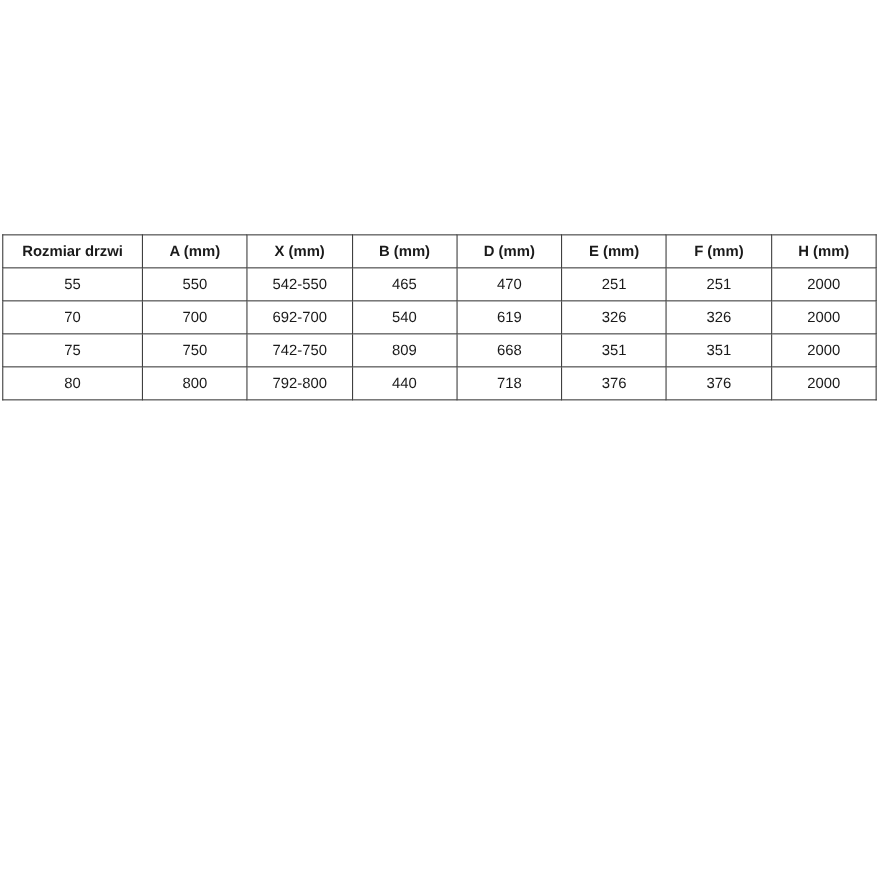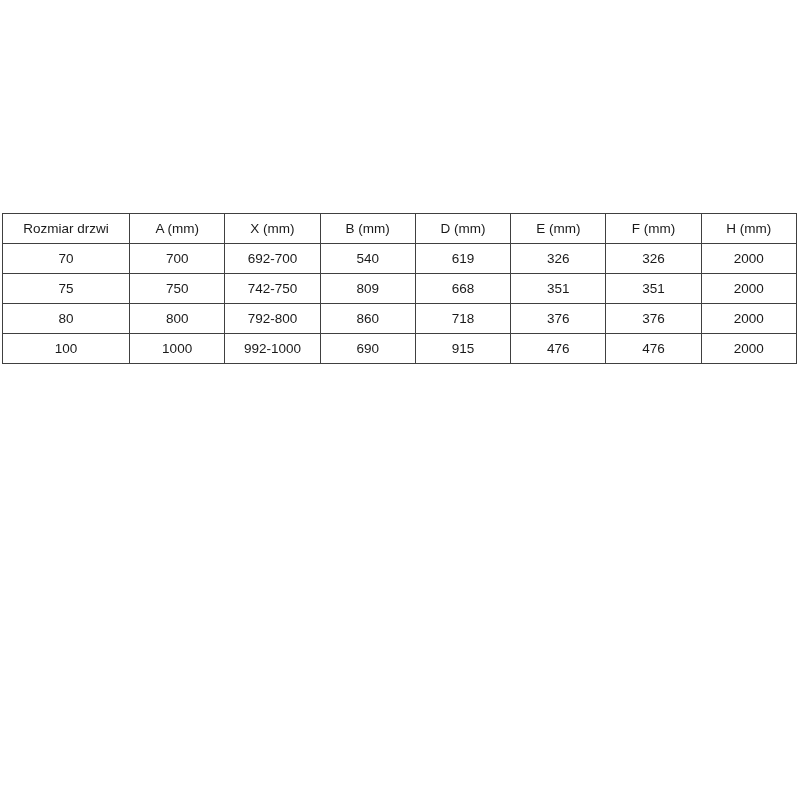--- a/index.html
+++ b/index.html
@@ -27,21 +27,21 @@
     vertical-align: middle;
     height: 30px;
     padding: 1px 2px;
     color: #1a1a1a;
     font-size: 13.5px;
     line-height: 1;
     white-space: nowrap;
     overflow: hidden;
   }
   table.size-table th {
-    font-weight: normal;
+    font-weight: bold;
     text-align: center;
   }
   table.size-table td {
     font-weight: normal;
   }
 </style>
 </head>
 <body>
 
 <div class="page">
@@ -63,20 +63,30 @@
           <th>X (mm)</th>
           <th>B (mm)</th>
           <th>D (mm)</th>
           <th>E (mm)</th>
           <th>F (mm)</th>
           <th>H (mm)</th>
         </tr>
       </thead>
     <tbody>
         <tr>
+          <td>55</td>
+          <td>550</td>
+          <td>542-550</td>
+          <td>465</td>
+          <td>470</td>
+          <td>251</td>
+          <td>251</td>
+          <td>2000</td>
+        </tr>
+        <tr>
           <td>70</td>
           <td>700</td>
           <td>692-700</td>
           <td>540</td>
           <td>619</td>
           <td>326</td>
           <td>326</td>
           <td>2000</td>
         </tr>
         <tr>
@@ -86,31 +96,21 @@
           <td>809</td>
           <td>668</td>
           <td>351</td>
           <td>351</td>
           <td>2000</td>
         </tr>
         <tr>
           <td>80</td>
           <td>800</td>
           <td>792-800</td>
-          <td>860</td>
+          <td>440</td>
           <td>718</td>
           <td>376</td>
           <td>376</td>
-          <td>2000</td>
-        </tr>
-        <tr>
-          <td>100</td>
-          <td>1000</td>
-          <td>992-1000</td>
-          <td>690</td>
-          <td>915</td>
-          <td>476</td>
-          <td>476</td>
           <td>2000</td>
         </tr>
       </tbody>
   </table>
 </div>
 
 </body></html>

